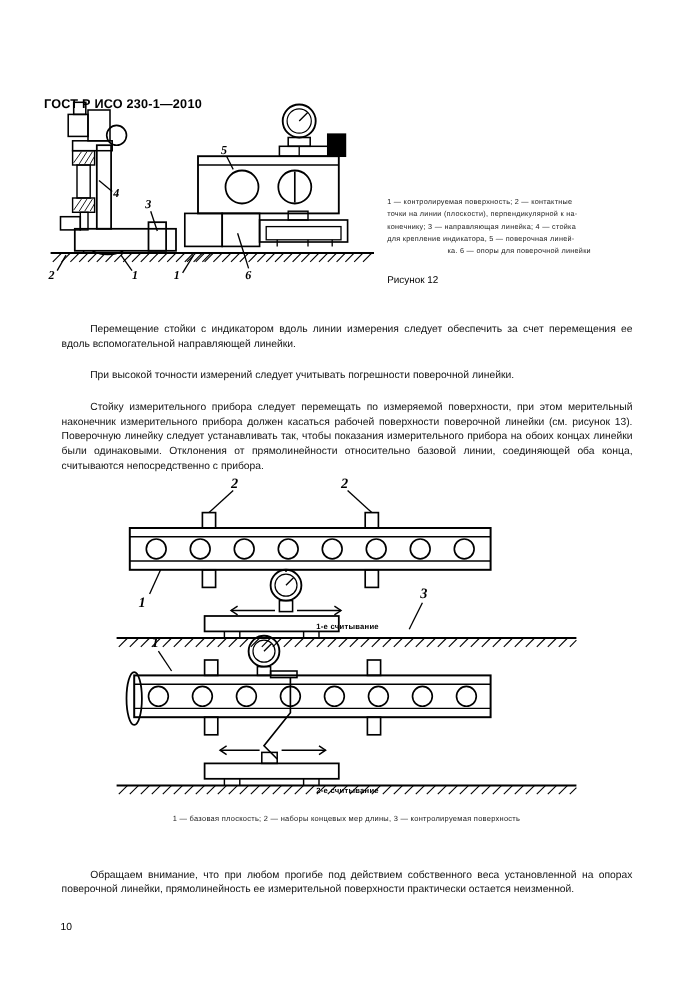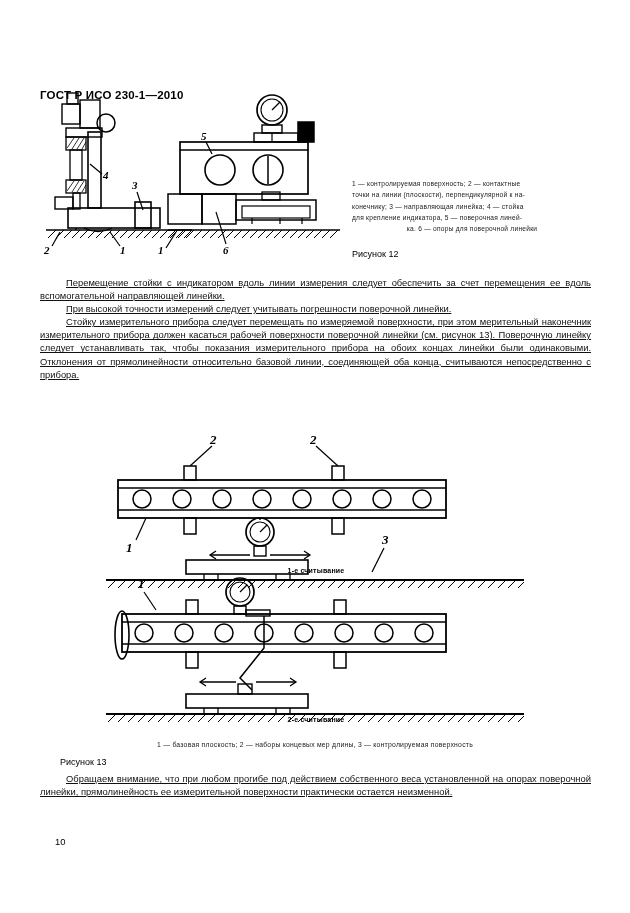--- a/index.html
+++ b/index.html
@@ -64,21 +64,21 @@
   
   .body-text {
     position: absolute;
     left: 40px;
     width: 551px;
     font-size: 9.4px;
     line-height: 13.1px;
     text-align: justify;
     color: #111111;
   }
-  .body-text p { margin: 0; text-decoration: underline; }
+  .body-text p { margin: 16px; }
   .body-text p.ind { text-indent: 26px; }
   .body-text p.head {
     text-indent: 26px;
     font-weight: bold;
   }
   #para-block-1 { top: 276px; }
   #para-block-2 { top: 772px; }
   
   .fig13 {
     position: absolute;
@@ -472,21 +472,20 @@
       <g font-family="Liberation Serif, serif" font-size="13" font-style="italic" font-weight="bold" fill="#000">
         <text x="38" y="156">1</text>
       </g>
     </svg>
   </div>
 
   <div class="sub-label" id="read-label-1">1-е считывание</div>
   <div class="sub-label" id="read-label-2">2-е считывание</div>
 
   <div class="fig13-legend">1 — базовая плоскость; 2 — наборы концевых мер длины, 3 — контролируемая поверхность</div>
-  <div class="fig-caption" id="fig13-caption">Рисунок 13</div>
 
   <div class="body-text" id="para-block-2">
     <p class="ind">Обращаем внимание, что при любом прогибе под действием собственного веса установленной на опорах поверочной линейки, прямолинейность ее измерительной поверхности практически остается неизменной.</p>
   </div>
 
   <div class="page-number">10</div>
 
 </div>
 
 </body></html>

